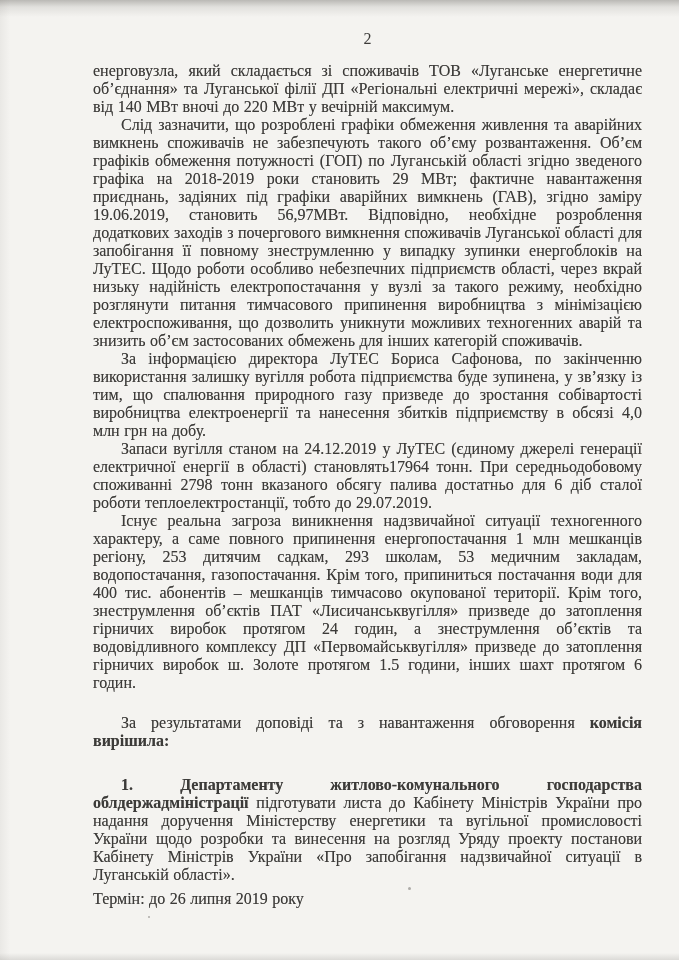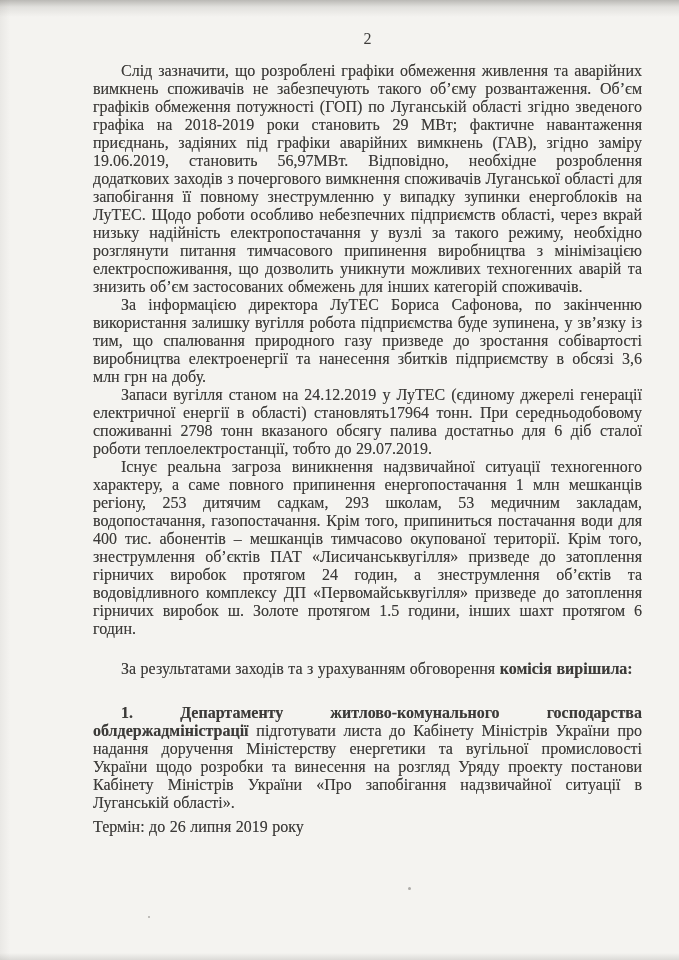--- a/index.html
+++ b/index.html
@@ -49,30 +49,31 @@
   .speck.s2{left:148px;top:916px;width:2px;height:2px;}
 </style>
 </head>
 <body>
 
 <div class="page">
   <div class="content">
 
     <div class="pageno">2</div>
 
+    <p class="para noindent">енерговузла, який складається зі споживачів ТОВ «Луганське енергетичне об’єднання» та Луганської філії ДП «Регіональні електричні мережі», складає від 140 МВт вночі до 220 МВт у вечірній максимум.</p>
 
     <p class="para">Слід зазначити, що розроблені графіки обмеження живлення та аварійних вимкнень споживачів не забезпечують такого об’єму розвантаження. Об’єм графіків обмеження потужності (ГОП) по Луганській області згідно зведеного графіка на 2018-2019 роки становить 29 МВт; фактичне навантаження приєднань, задіяних під графіки аварійних вимкнень (ГАВ), згідно заміру 19.06.2019, становить 56,97МВт. Відповідно, необхідне розроблення додаткових заходів з почергового вимкнення споживачів Луганської області для запобігання її повному знеструмленню у випадку зупинки енергоблоків на ЛуТЕС. Щодо роботи особливо небезпечних підприємств області, через вкрай низьку надійність електропостачання у вузлі за такого режиму, необхідно розглянути питання тимчасового припинення виробництва з мінімізацією електроспоживання, що дозволить уникнути можливих техногенних аварій та знизить об’єм застосованих обмежень для інших категорій споживачів.</p>
 
-    <p class="para">За інформацією директора ЛуТЕС Бориса Сафонова, по закінченню використання залишку вугілля робота підприємства буде зупинена, у зв’язку із тим, що спалювання природного газу призведе до зростання собівартості виробництва електроенергії та нанесення збитків підприємству в обсязі 3,6 млн грн на добу.</p>
+    <p class="para">За інформацією директора ЛуТЕС Бориса Сафонова, по закінченню використання залишку вугілля робота підприємства буде зупинена, у зв’язку із тим, що спалювання природного газу призведе до зростання собівартості виробництва електроенергії та нанесення збитків підприємству в обсязі 4,0 млн грн на добу.</p>
 
     <p class="para">Запаси вугілля станом на 24.12.2019 у ЛуТЕС (єдиному джерелі генерації електричної енергії в області) становлять17964 тонн. При середньодобовому споживанні 2798 тонн вказаного обсягу палива достатньо для 6 діб сталої роботи теплоелектростанції, тобто до 29.07.2019.</p>
 
     <p class="para">Існує реальна загроза виникнення надзвичайної ситуації техногенного характеру, а саме повного припинення енергопостачання 1 млн мешканців регіону, 253 дитячим садкам, 293 школам, 53 медичним закладам, водопостачання, газопостачання. Крім того, припиниться постачання води для 400 тис. абонентів – мешканців тимчасово окупованої території. Крім того, знеструмлення об’єктів ПАТ «Лисичанськвугілля» призведе до затоплення гірничих виробок протягом 24 годин, а знеструмлення об’єктів та водовідливного комплексу ДП «Первомайськвугілля» призведе до затоплення гірничих виробок ш. Золоте протягом 1.5 години, інших шахт протягом 6 годин.</p>
 
-    <p class="para gap-lg"><span>За результатами заходів та з урахуванням обговорення </span><b>комісія вирішила:</b></p>
+    <p class="para gap-lg"><span>За результатами доповіді та з навантаження обговорення </span><b>комісія вирішила:</b></p>
 
     <p class="para gap-xl"><b>1.</b> <b>Департаменту житлово-комунального господарства облдержадміністрації</b><span> підготувати листа до Кабінету Міністрів України про надання доручення Міністерству енергетики та вугільної промисловості України щодо розробки та винесення на розгляд Уряду проекту постанови Кабінету Міністрів України «Про запобігання надзвичайної ситуації в Луганській області».</span></p>
 
     <p class="para deadline">Термін: до 26 липня 2019 року</p>
 
   </div>
 
   <span class="speck s1"></span>
   <span class="speck s2"></span>
 </div>

